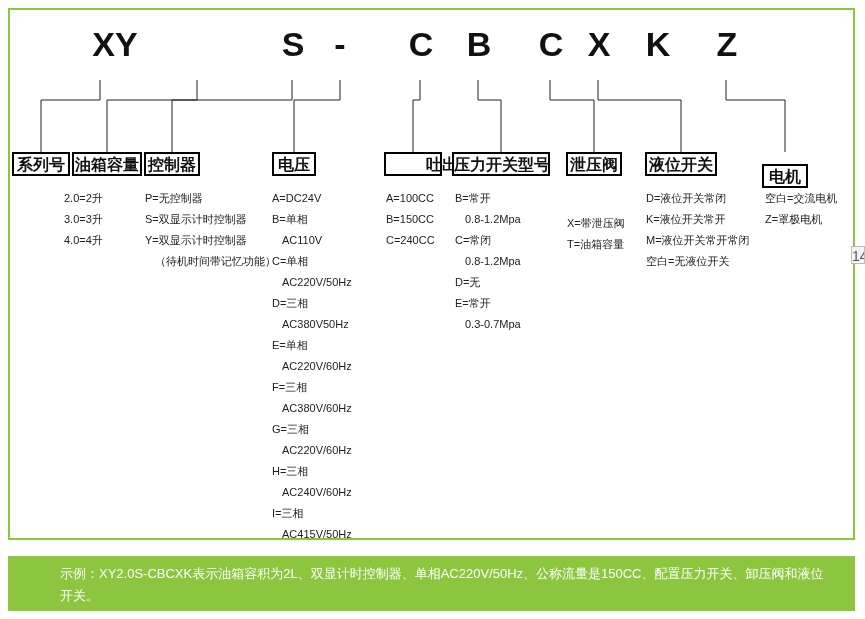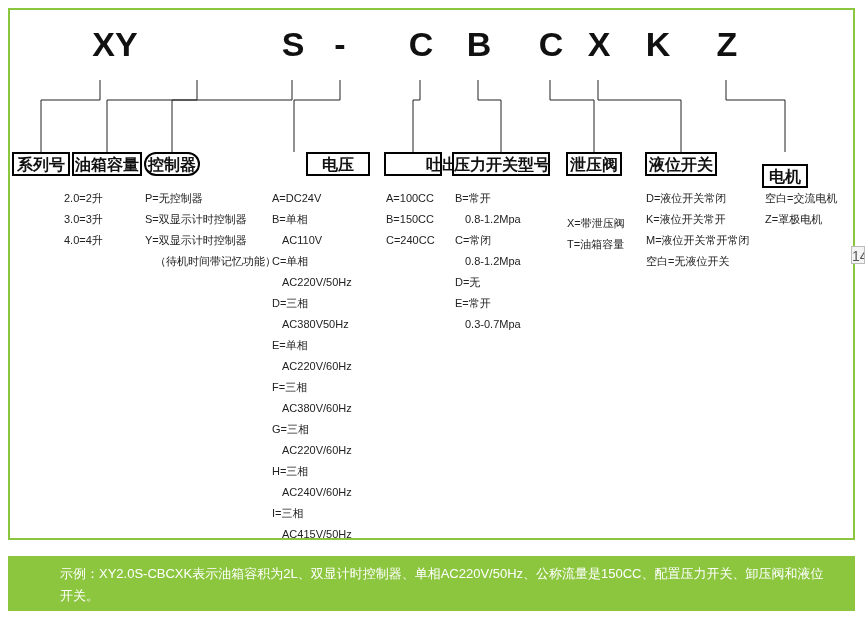--- a/index.html
+++ b/index.html
@@ -150,22 +150,22 @@
     <path d="M550 80 L550 100 L594 100 L594 152" stroke="#222" stroke-width="1" fill="none"></path>
 
     <path d="M598 80 L598 100 L681 100 L681 152" stroke="#222" stroke-width="1" fill="none"></path>
 
     <path d="M726 80 L726 100 L785 100 L785 152" stroke="#222" stroke-width="1" fill="none"></path>
   </svg>
 
   <div id="labels-layer">
       <div class="lbox" style="left: 12px; top: 152px; width: 58px;">系列号</div>
       <div class="lbox" style="left: 72px; top: 152px; width: 70px;">油箱容量</div>
-      <div class="lbox" style="left: 144px; top: 152px; width: 56px; border-radius: 12px;">控制器</div>
-      <div class="lbox" style="left: 272px; top: 152px; width: 64px; margin-left: 34px;">电压</div>
+      <div class="lbox" style="left: 144px; top: 152px; width: 56px;">控制器</div>
+      <div class="lbox" style="left: 272px; top: 152px; width: 44px;">电压</div>
       <div class="lbox" style="left: 384px; top: 152px; width: 58px; padding-left: 40px;">吐出量</div>
       <div class="lbox" style="left: 452px; top: 152px; width: 98px;">压力开关型号</div>
       <div class="lbox" style="left: 566px; top: 152px; width: 56px;">泄压阀</div>
       <div class="lbox" style="left: 645px; top: 152px; width: 72px;">液位开关</div>
       <div class="lbox" style="left: 762px; top: 152px; width: 46px; margin-top: 12px;">电机</div>
     </div>
   <div id="options-layer">
       <div class="opts" style="left: 64px; top: 190px;"><div>2.0=2升</div><div>3.0=3升</div><div>4.0=4升</div></div>
       <div class="opts" style="left: 145px; top: 190px;"><div>P=无控制器</div><div>S=双显示计时控制器</div><div>Y=双显示计时控制器</div><div class="sub">（待机时间带记忆功能）</div></div>
       <div class="opts" style="left: 272px; top: 190px;"><div>A=DC24V</div><div>B=单相</div><div class="sub">AC110V</div><div>C=单相</div><div class="sub">AC220V/50Hz</div><div>D=三相</div><div class="sub">AC380V50Hz</div><div>E=单相</div><div class="sub">AC220V/60Hz</div><div>F=三相</div><div class="sub">AC380V/60Hz</div><div>G=三相</div><div class="sub">AC220V/60Hz</div><div>H=三相</div><div class="sub">AC240V/60Hz</div><div>I=三相</div><div class="sub">AC415V/50Hz</div></div>

